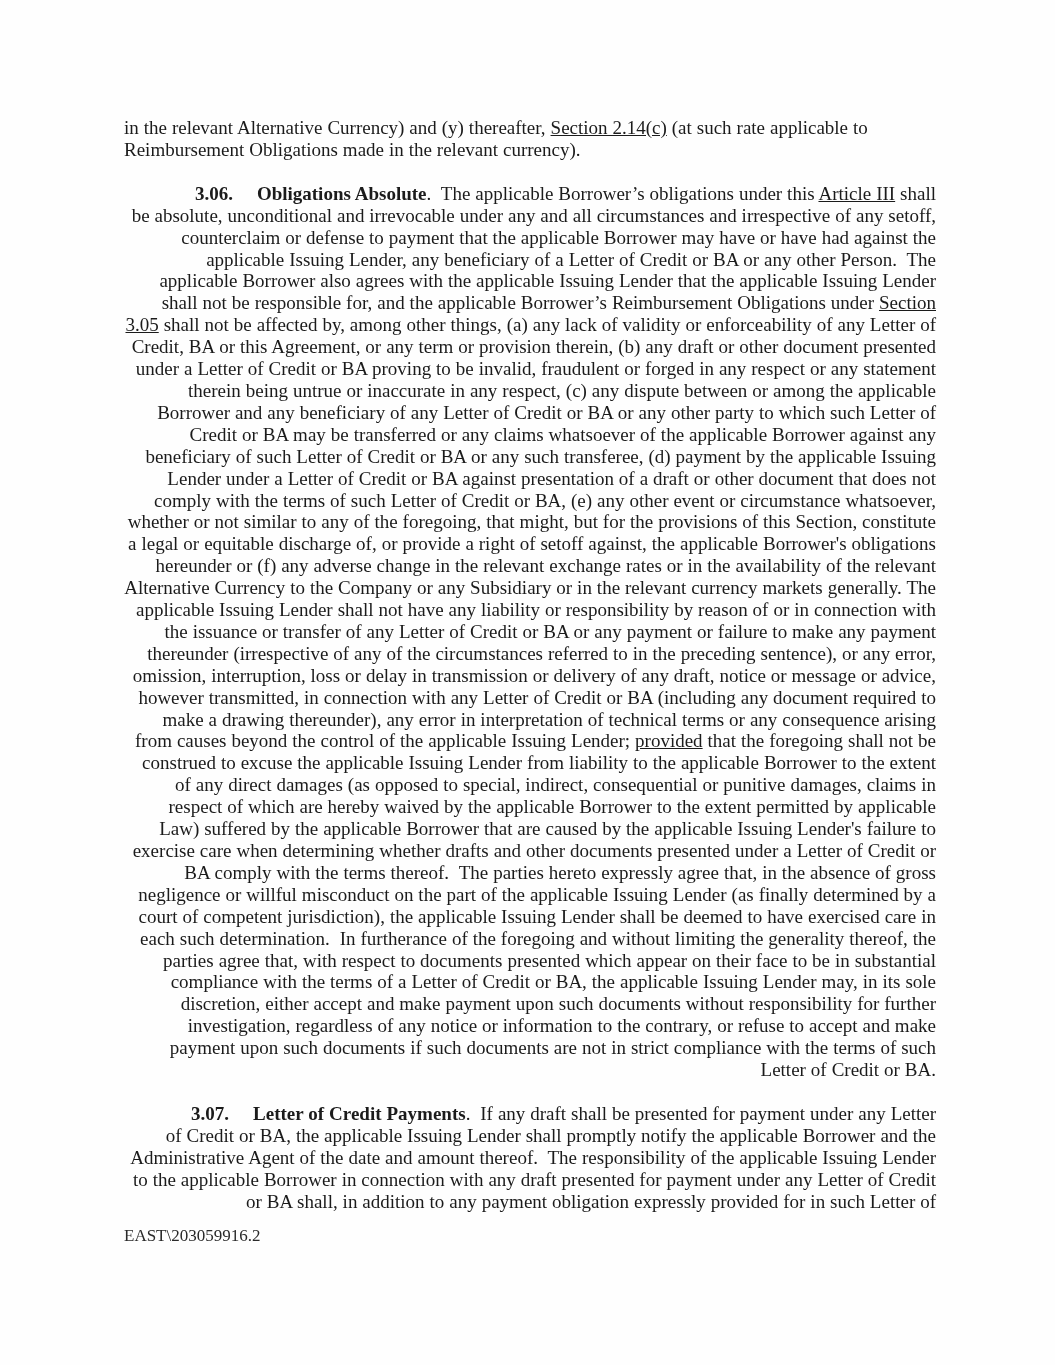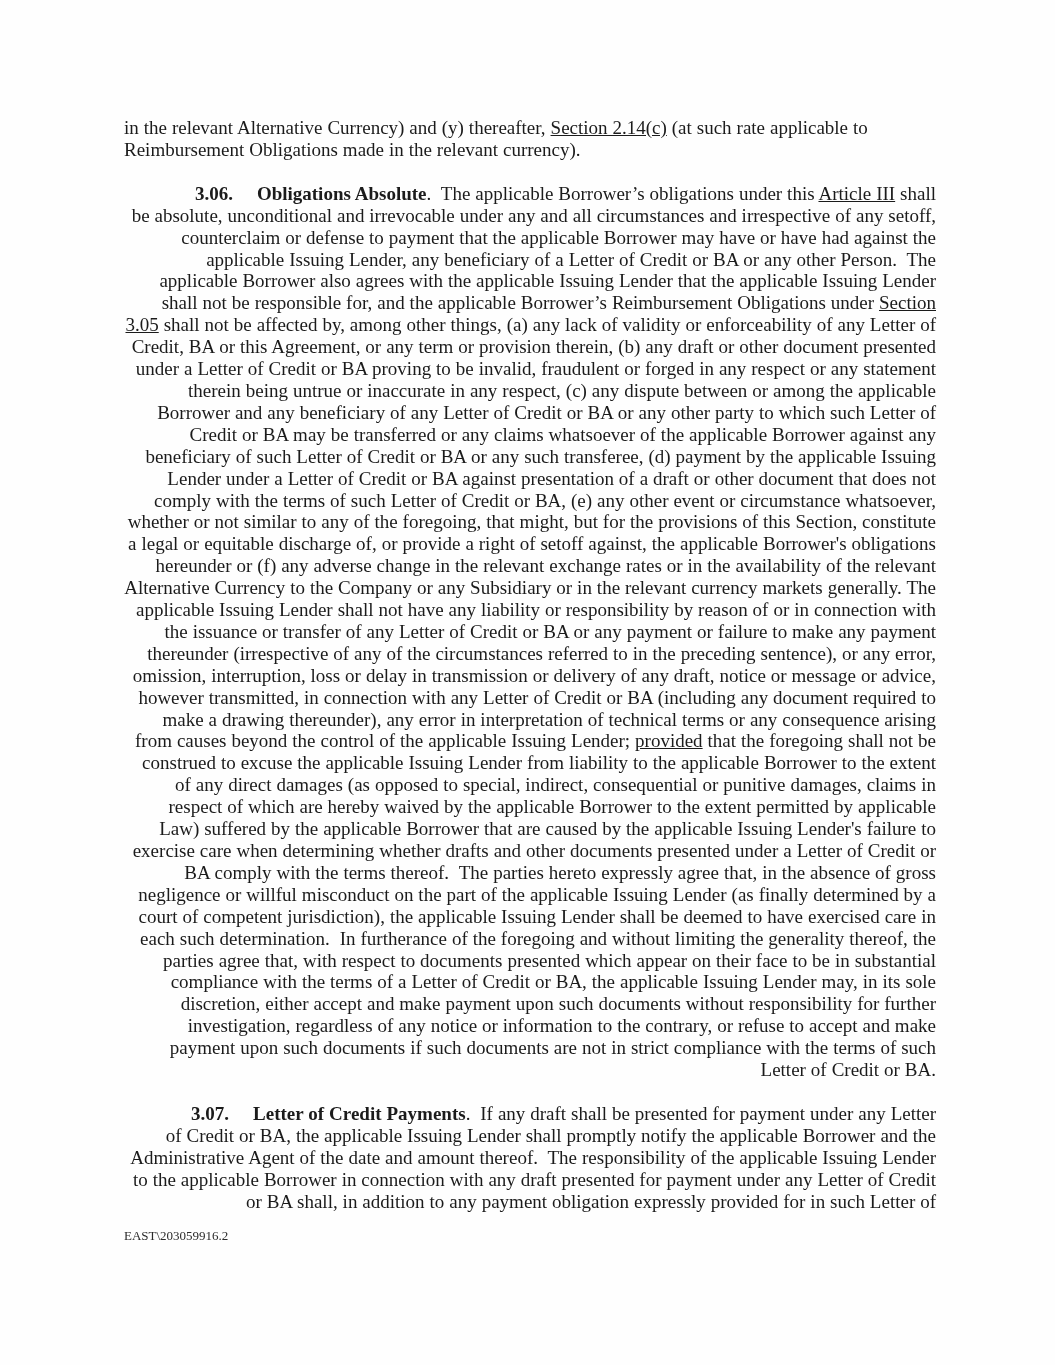--- a/index.html
+++ b/index.html
@@ -28,21 +28,21 @@
     margin: 0 0 22px 0;
     word-spacing: 0.2px;
   }
   .para.indent { text-indent: 62px; text-align: right; }
   .b { font-weight: bold; }
   .u { text-decoration: underline; }
   .tab { display: inline-block; width: 24px; }
   .footer {
     position: absolute;
     left: 124px; top: 1228px;
-    font-size: 13px;
+    font-size: 17px;
     line-height: 16px;
     color: #2a2a2a;
   }
 </style>
 </head>
 <body>
 
 <div class="page">
   <div class="content">
 

